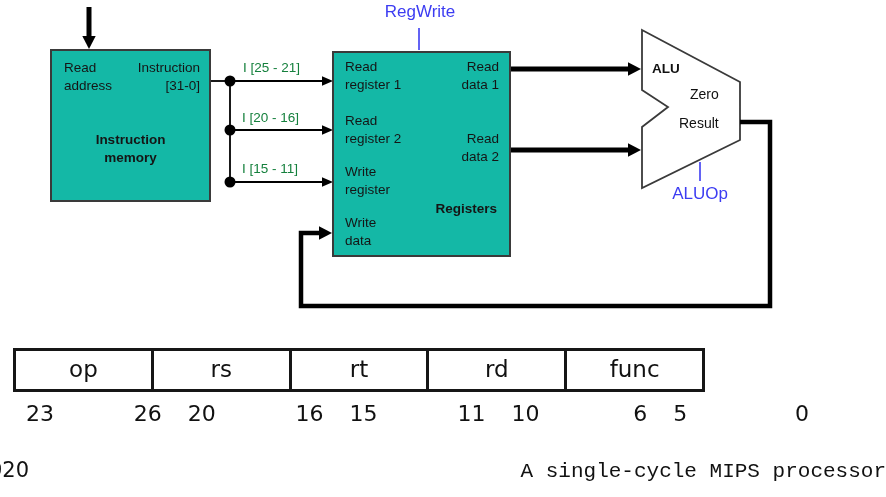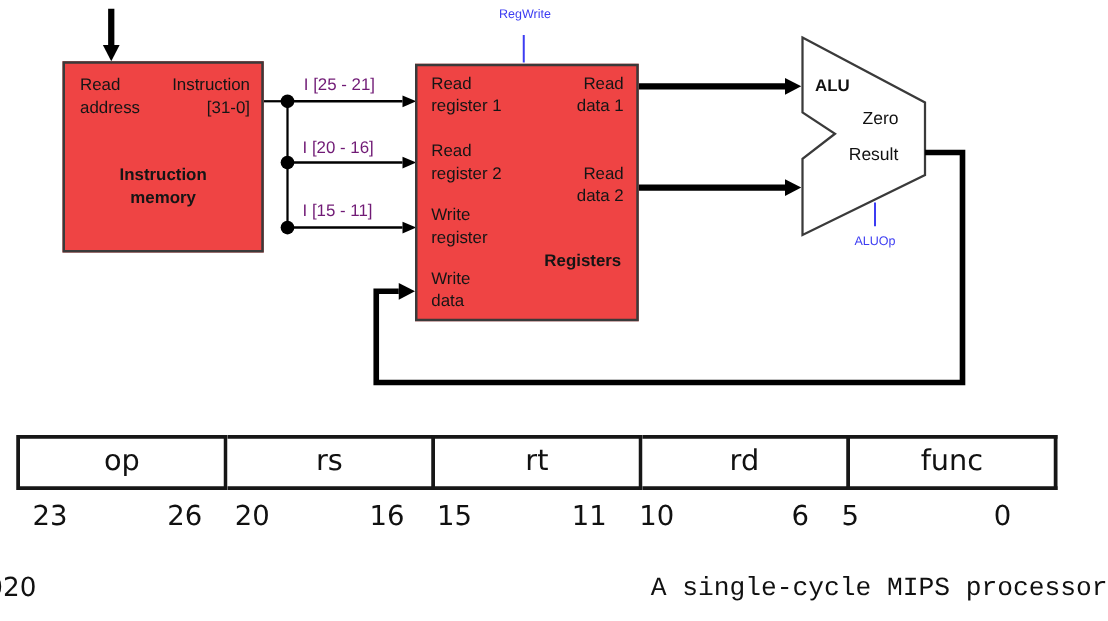--- a/index.html
+++ b/index.html
@@ -12,53 +12,53 @@
     font-family: "Liberation Sans", sans-serif;
     color: #111111;
   }
   svg.wires { position:absolute; left:0; top:0; }
 
   
   .comp-box {
     position: absolute;
     box-sizing: border-box;
     border: 2px solid #3a3a3a;
-    background: #ef4444;
+    background: #14b8a6;
   }
   .lbl {
     position: absolute;
     font-size: 13.5px;
     line-height: 18px;
     white-space: pre-line;
     color: #151515;
   }
   .lbl.right { text-align: right; }
   .lbl.bold { font-weight: bold; }
   .lbl.center { text-align: center; }
   .blue { color: #3c3cf2; }
   .ctrl-lbl {
     position: absolute;
-    font-size: 10px;
+    font-size: 17px;
     line-height: 16px;
     text-align: center;
   }
   .alu-lbl { position:absolute; font-size:14px; line-height:16px; }
 
   .bus-lbl {
     position: absolute;
     font-size: 13.5px;
     line-height: 15px;
-    color: #701a75;
+    color: #15803d;
   }
 
   
   .fmt-table {
     position: absolute;
     left: 13px; top: 348px;
-    width: 833px; height: 44px;
+    width: 692px; height: 44px;
     display: flex;
     font-family: "DejaVu Sans", sans-serif;
   }
   .fmt-cell {
     flex: 1 1 0;
     box-sizing: border-box;
     border: 3px solid #161616;
     border-left-width: 0;
     display: flex;
     align-items: center;

